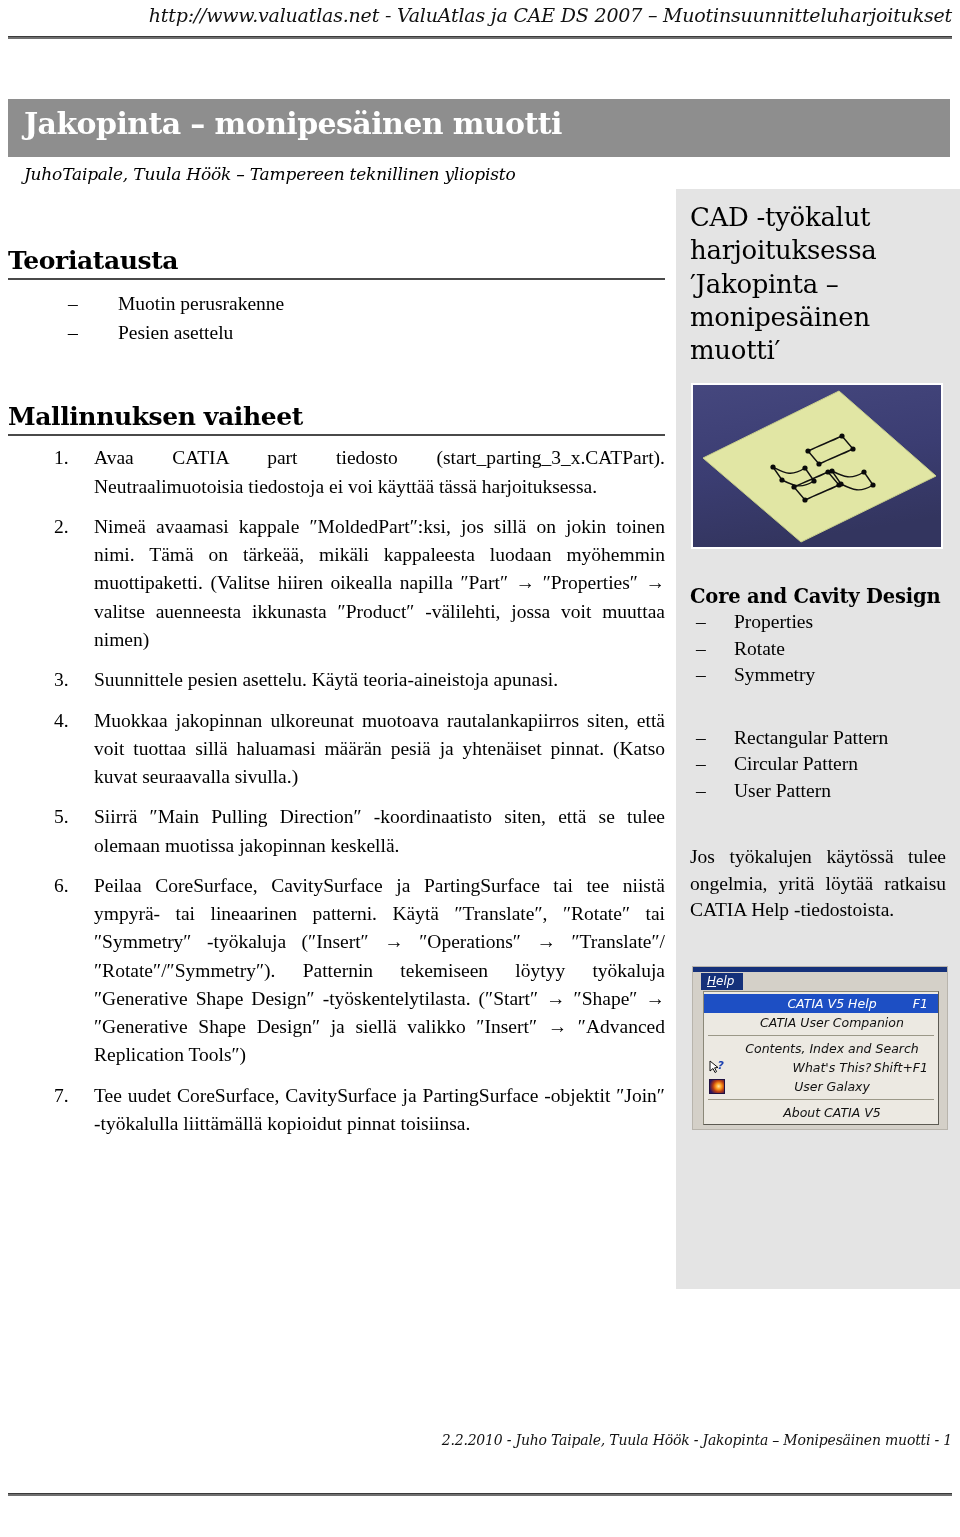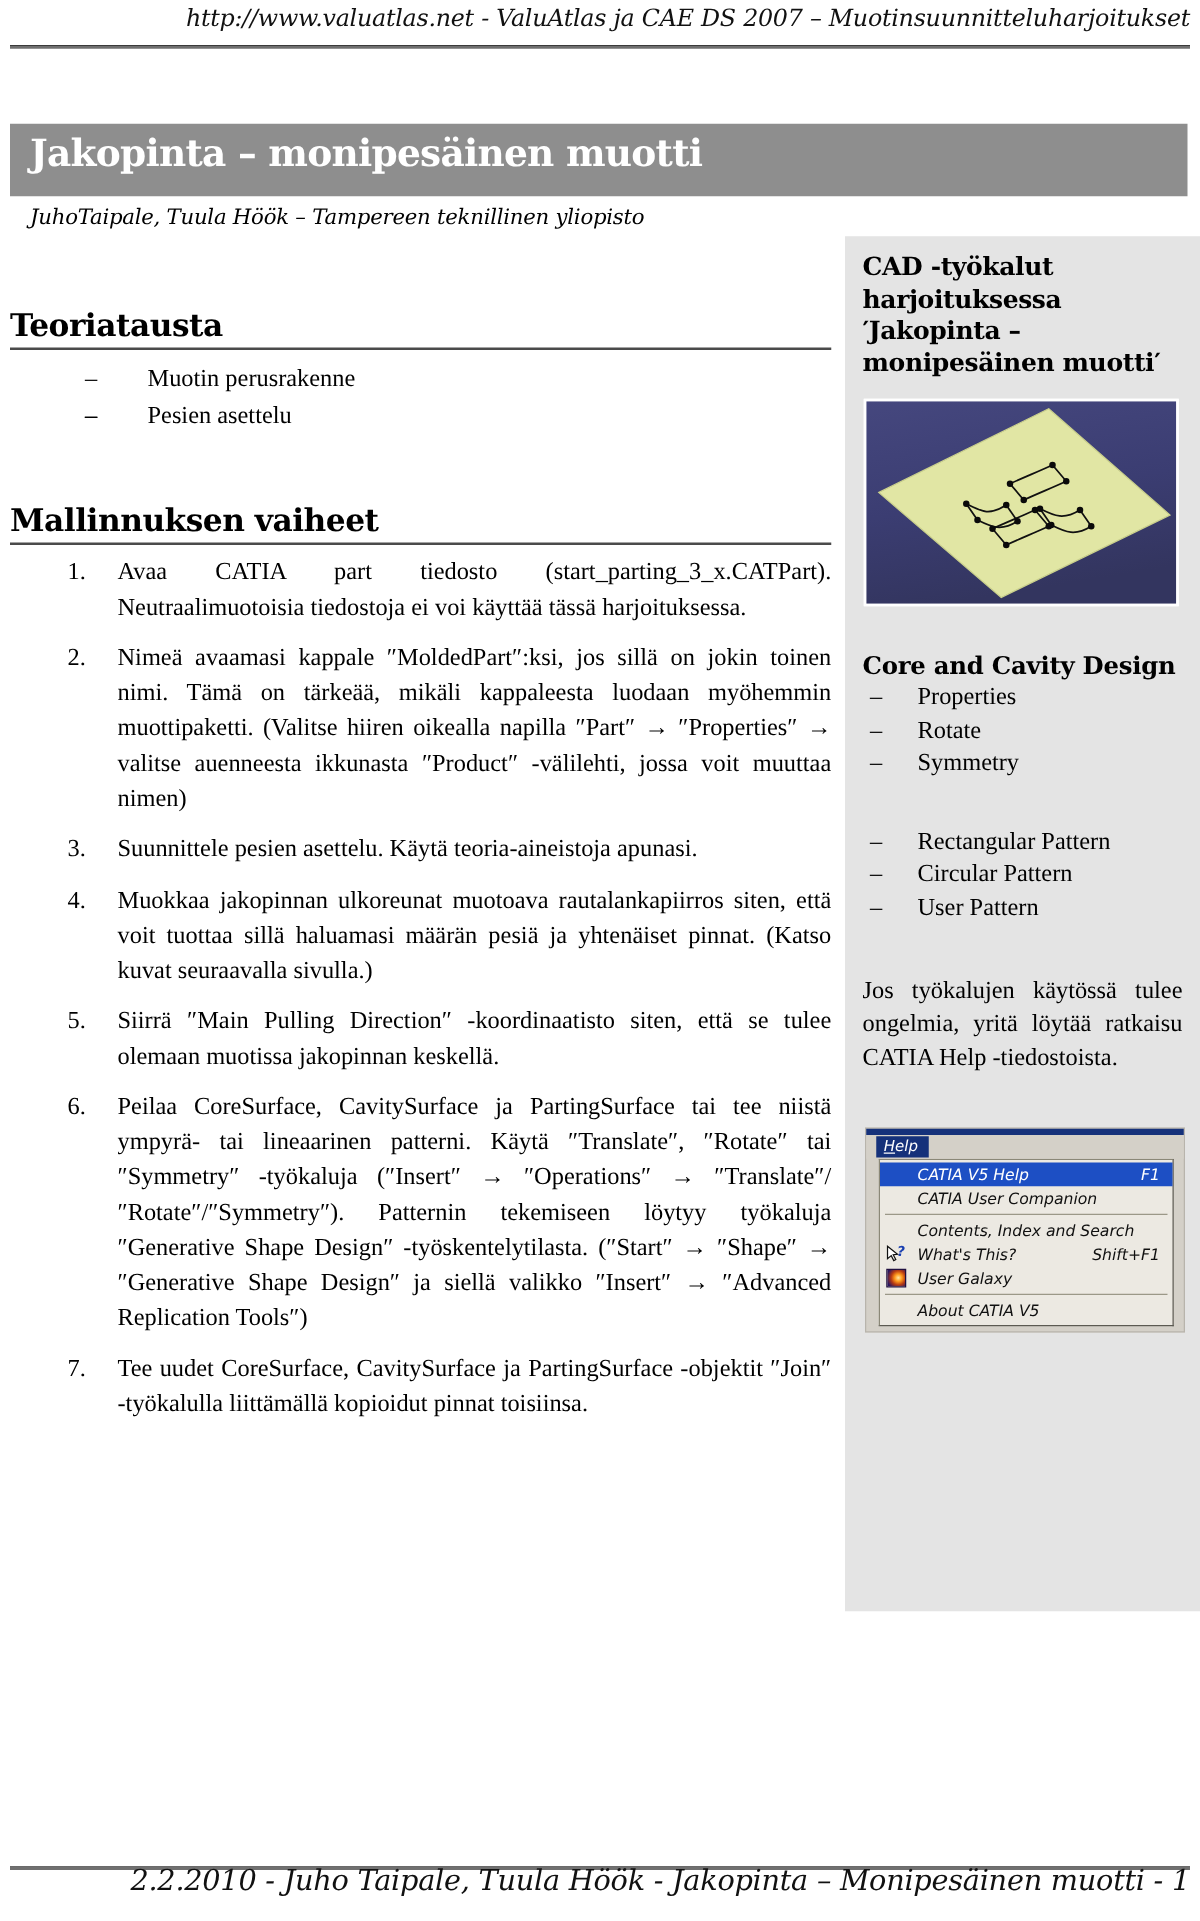--- a/index.html
+++ b/index.html
@@ -124,22 +124,22 @@
   #sidebar {
     position: absolute;
     left: 676px; top: 189px;
     width: 284px;
     min-height: 1100px;
     background: #e4e4e4;
   }
   #sidebar-inner { padding: 12px 14px 0 14px; }
   .side-title {
     font-family: "DejaVu Serif", "Liberation Serif", serif;
-    font-weight: bold;
-    font-size: 20px;
+    font-weight: normal;
+    font-size: 26px;
     line-height: 1.28;
     margin: 0;
     letter-spacing: -0.3px;
   }
 
   
   #cad-figure {
     margin: 16px 0 0 1px;
     width: 252px; height: 166px;
     border: 2px solid #ffffff;
@@ -204,20 +204,21 @@
     line-height: 15px;
   }
   #help-menubar-item u { text-decoration: underline; }
   #help-dropdown {
     margin: 0 8px 0 10px;
     background: #ece9e2;
     border: 1px solid #8b8878;
     border-right-color: #5c5a52;
     border-bottom-color: #5c5a52;
     padding: 2px 0;
+    text-align: center;
   }
   .help-item {
     position: relative;
     height: 19px;
     line-height: 19px;
     font-size: 12.5px;
     color: #101010;
     padding-left: 30px;
     padding-right: 8px;
     white-space: nowrap;
@@ -250,25 +251,25 @@
   }
 
   
   #footer-rule {
     position: absolute;
     left: 8px; top: 1493px; width: 944px; height: 3px;
     background: linear-gradient(to bottom, #3a3a3a 0 1px, #707070 1px 3px);
   }
   #page-footer {
     position: absolute;
-    left: 8px; top: 1492px; width: 944px;
+    left: 8px; top: 1432px; width: 944px;
     text-align: right;
     font-style: italic;
     font-family: "DejaVu Serif", "Liberation Serif", serif;
-    font-size: 23px;
+    font-size: 14px;
     letter-spacing: -0.2px;
     color: #111;
     white-space: nowrap;
   }
 </style>
 </head>
 <body>
 
 <div id="page-header">http://www.valuatlas.net - ValuAtlas ja CAE DS 2007 – Muotinsuunnitteluharjoitukset</div>
 <div id="header-rule"></div>

